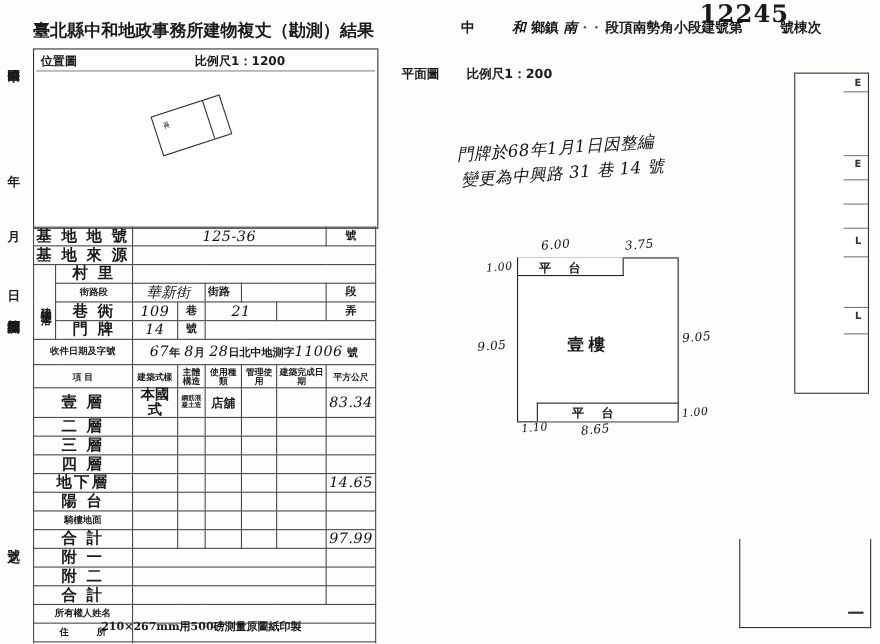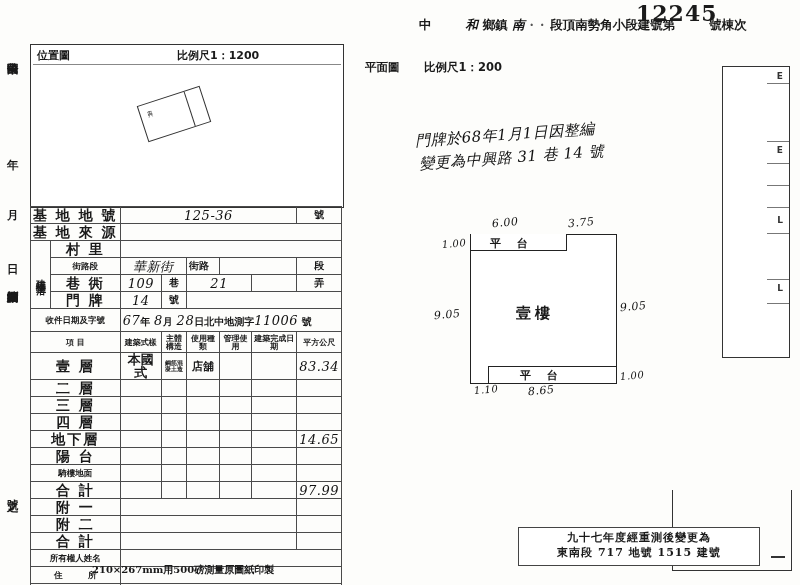--- a/index.html
+++ b/index.html
@@ -73,21 +73,21 @@
   }
   #form-table td{
     border:1px solid #4a4a4a;
     padding:0 2px;
     height:16px;
     vertical-align:middle;
     line-height:1;
   }
   .lbl{font-weight:bold;white-space:nowrap;text-align:center;letter-spacing:2px;font-size:14px;}
   .lbl-sm{font-weight:bold;white-space:nowrap;text-align:center;letter-spacing:0px;font-size:8.5px;}
-  .val{font-size:12px;}
+  .val{font-size:12px;text-align:center;}
   .val .hand{font-size:13px;margin-top:15px;}
   .ctr{text-align:center;}
   .side-v{
     writing-mode:vertical-rl;text-orientation:upright;
     font-weight:bold;font-size:10px;letter-spacing:2px;
     text-align:center;
   }
   .unit{font-weight:bold;font-size:10px;}
   .hdr2{font-size:8px;font-weight:bold;text-align:center;line-height:1.05;letter-spacing:0px;}
 
@@ -157,20 +157,21 @@
 
   
   #edge-bracket{left:672px;top:490px;width:118px;height:80px;border:1.5px solid #333;border-top:none;background:transparent;}
   #edge-bracket-dash{position:absolute;right:6px;bottom:12px;width:14px;border-top:2px solid #333;}
 </style>
 </head>
 <body>
 
 <div class="page">
 
+  <div class="abs" id="doc-title">臺北縣中和地政事務所建物複丈（勘測）結果</div>
 
   <div class="abs" id="left-strip">
     <span class="seg" id="lv-roc">中華民國</span>
     <span class="seg" id="lv-year">年</span>
     <span class="seg" id="lv-month">月</span>
     <span class="seg" id="lv-day">日</span>
     <span class="seg" id="lv-sheet">測繪圖幅第</span>
     <span class="seg" id="lv-no">號之</span>
   </div>
 
@@ -400,18 +401,14 @@
     <div class="rowline" style="top:166px"></div>
     <div class="rowline" style="top:212px"></div>
     <div class="mark" style="top:216px">L</div>
     <div class="rowline" style="top:236px"></div>
   </div>
 
   <div class="abs" id="edge-bracket">
     <div id="edge-bracket-dash"></div>
   </div>
 
-  <div class="abs" id="remeasure-stamp">
-    <span class="sl1">九十七年度經重測後變更為</span>
-    <span class="sl2">東南段 717 地號 1515 建號</span>
-  </div>
 
 </div>
 
 </body></html>

